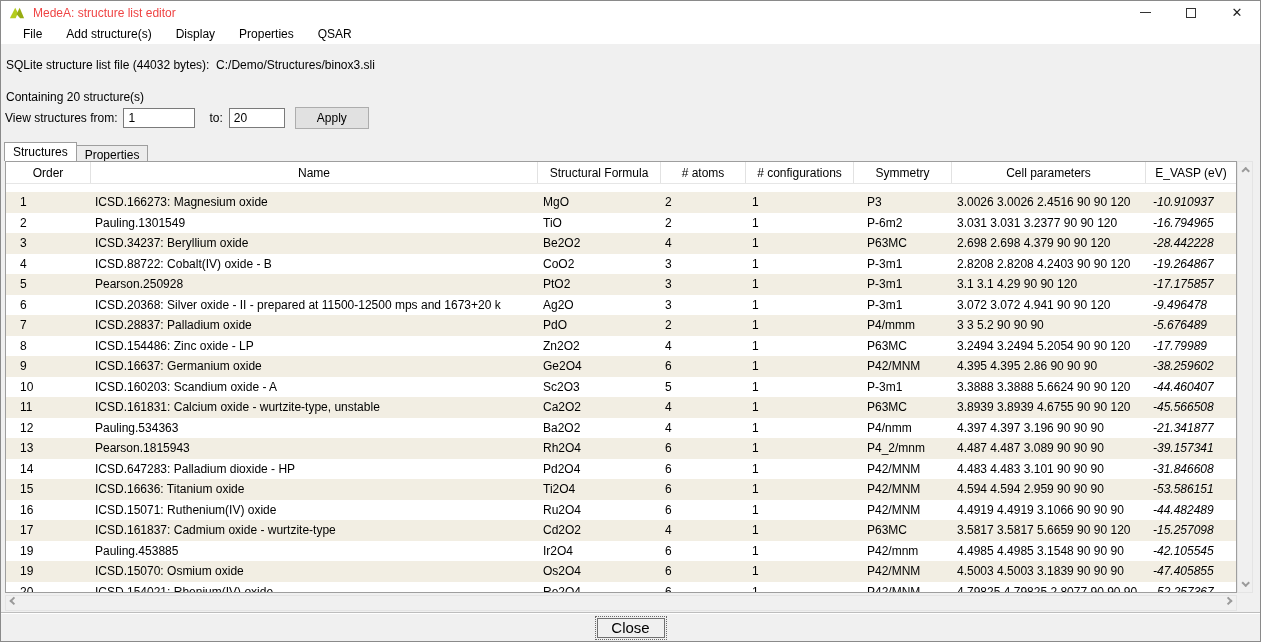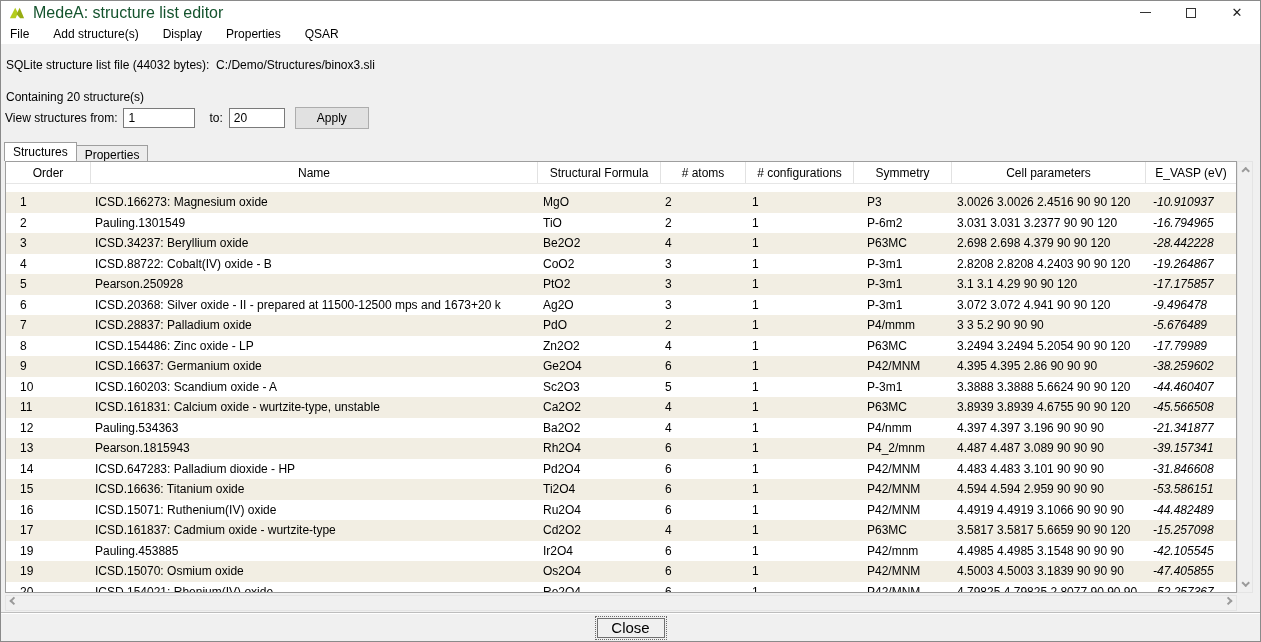--- a/index.html
+++ b/index.html
@@ -5,30 +5,30 @@
   * { margin:0; padding:0; box-sizing:border-box; }
   html,body { background:#c9c9c9; }
   body { font-family:"Liberation Sans","DejaVu Sans",sans-serif; font-size:12px; color:#000; }
   .window {
     position:relative; width:1261px; height:642px; background:#f0f0f0;
     box-shadow:inset 0 0 0 1px #8a8a8a; overflow:hidden;
   }
   
   .titlebar { position:absolute; left:1px; top:1px; right:1px; height:23px; background:#ffffff; display:flex; align-items:center; }
   .titlebar .logo { margin-left:8px; width:16px; height:16px; }
-  .titlebar .title { margin-left:8px; font-size:16px; color:#14532d; }
+  .titlebar .title { margin-left:8px; font-size:12px; color:#ef4444; }
   .win-controls { margin-left:auto; display:flex; height:100%; }
   .win-btn { width:46px; height:100%; display:flex; align-items:center; justify-content:center; color:#222; }
   .glyph-min { width:11px; height:1px; background:#333; display:block; }
   .glyph-max { width:10px; height:10px; border:1px solid #333; display:block; }
   .glyph-close { font-size:13px; line-height:1; color:#222; }
   
   .menubar { position:absolute; left:1px; top:24px; right:1px; height:20px; background:#ffffff; display:flex; align-items:center; }
   .menu-item { padding:2px 8px; margin-right:8px; color:#000; cursor:default; }
-  .menu-item:first-child { margin-left:1px; }
+  .menu-item:first-child { margin-left:14px; }
   
   .info-line { position:absolute; left:6px; white-space:pre; color:#000; }
   .info-line.l1 { top:58px; }
   .info-line.l2 { top:90px; }
   
   .range-form { position:absolute; left:5px; top:107px; height:22px; display:flex; align-items:center; }
   .range-form label { margin-right:6px; }
   .tk-input { height:20px; border:1px solid #7a7a7a; background:#fff; font-family:inherit; font-size:12px; padding:1px 4px; }
   .input-from { width:72px; margin-right:14px; }
   .input-to { width:56px; margin-right:8px; }

